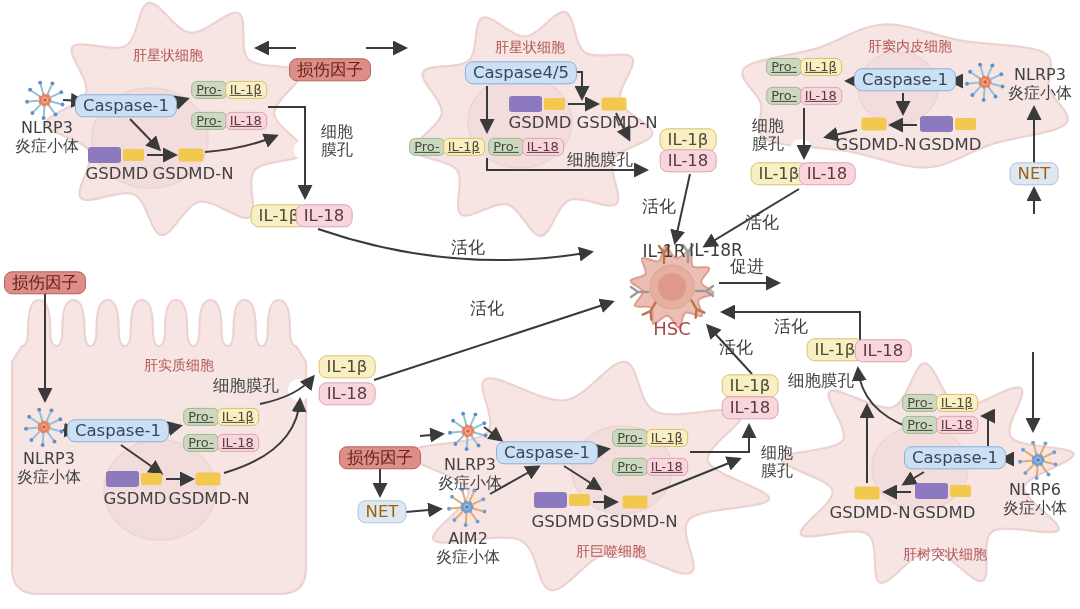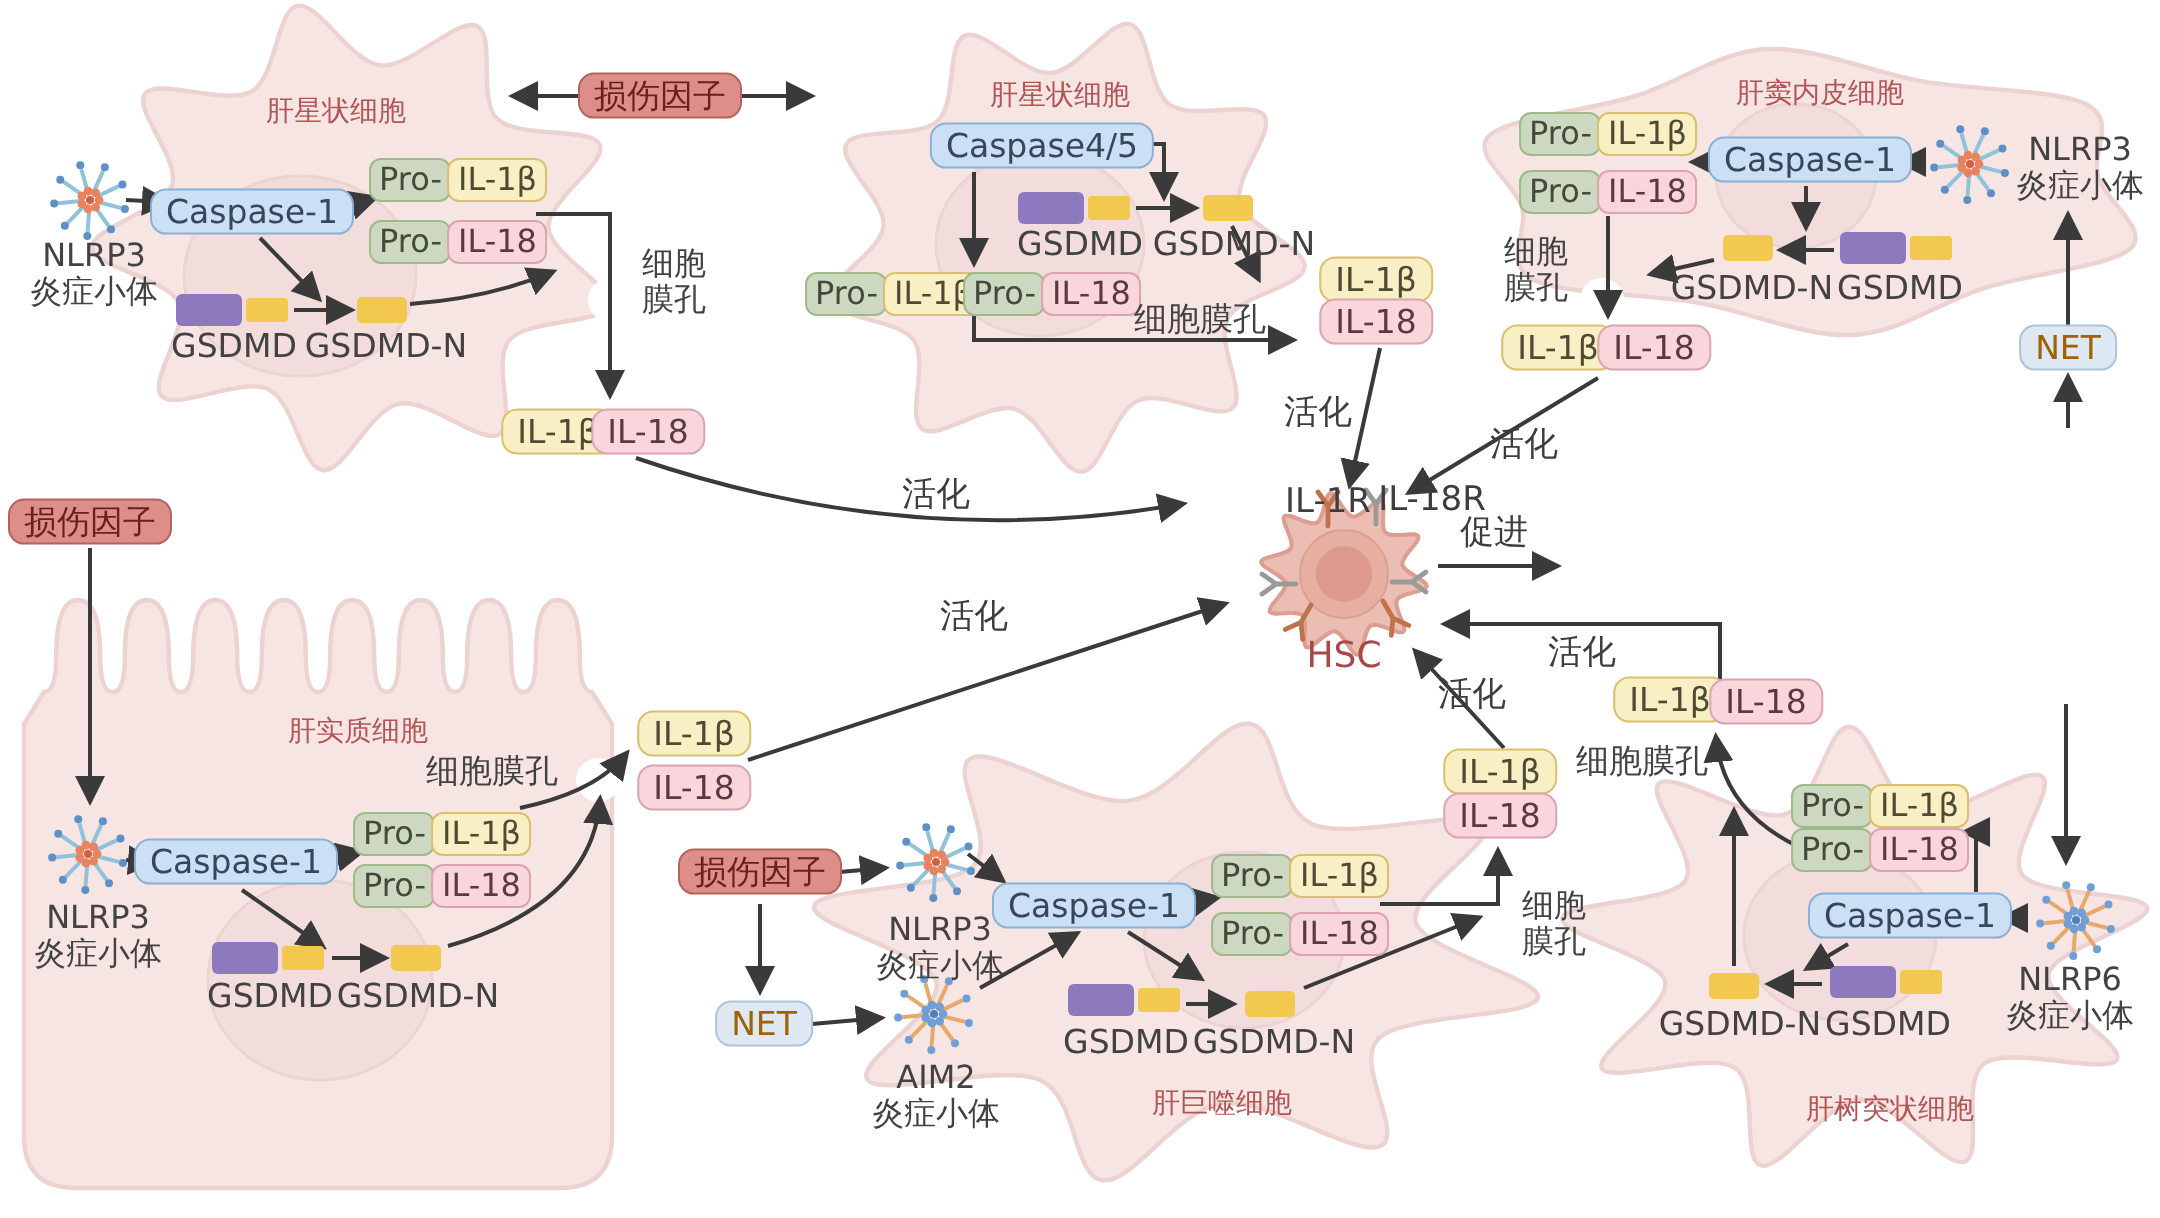--- a/index.html
+++ b/index.html
@@ -2,29 +2,29 @@
 <html><head>
 <meta charset="utf-8">
 <style>
   html,body{margin:0;padding:0;background:#ffffff;}
   #stage{position:relative;width:1080px;height:609px;background:#ffffff;overflow:hidden;
          font-family:"DejaVu Sans","Liberation Sans",sans-serif;}
   #scene{position:absolute;left:0;top:0;}
   #labels{position:absolute;left:0;top:0;width:100%;height:100%;}
   .lb{position:absolute;transform:translate(-50%,-50%);white-space:nowrap;}
   .tag{border:1.5px solid;border-radius:8px;padding:0 7px;font-size:16.5px;line-height:1.3;color:#454545;}
-  .red{background:#de8e88;border-color:#b4625a;color:#69211d;}
+  .red{background:#de8e88;border-color:#b4625a;color:#69211d;margin-top:22px;}
   .bluebox{background:#cce0f5;border-color:#8ab0d8;color:#36475a;}
   .ybox{background:#f9efc4;border-color:#d9c06c;color:#4e4a34;}
   .pbox{background:#f8d6dc;border-color:#dba4b0;color:#5a3a41;}
   .netbox{background:#dde8f3;border-color:#aec3d9;color:#a16207;}
   .fib{background:#b9d7f0;border-color:#79a6cf;color:#17395c;font-size:18px;font-weight:bold;
        padding:3px 12px;border-radius:9px;}
   .combo{display:flex;}
-  .seg{border:1.5px solid;border-radius:6px;padding:0 4px;font-size:16px;line-height:1.25;color:#45493c;}
+  .seg{border:1.5px solid;border-radius:6px;padding:0 4px;font-size:13px;line-height:1.25;color:#45493c;text-decoration:underline;}
   .seg+.seg{margin-left:-2px;}
   .sp{background:#ccd9c0;border-color:#9fb98b;}
   .sy{background:#f9efc4;border-color:#d9c06c;color:#4e4a34;}
   .spk{background:#f8d6dc;border-color:#dba4b0;color:#5a3a41;}
   .txt{font-size:16.5px;color:#424242;}
   .stack{font-size:16px;line-height:1.12;color:#424242;text-align:center;}
   .ctitle{font-size:14px;color:#b25555;}
   .hscl{font-size:18px;color:#a84848;}
   .flow{font-size:17px;color:#3d3d3d;}
   .icon-gsdmd{display:flex;align-items:center;gap:2px;}

